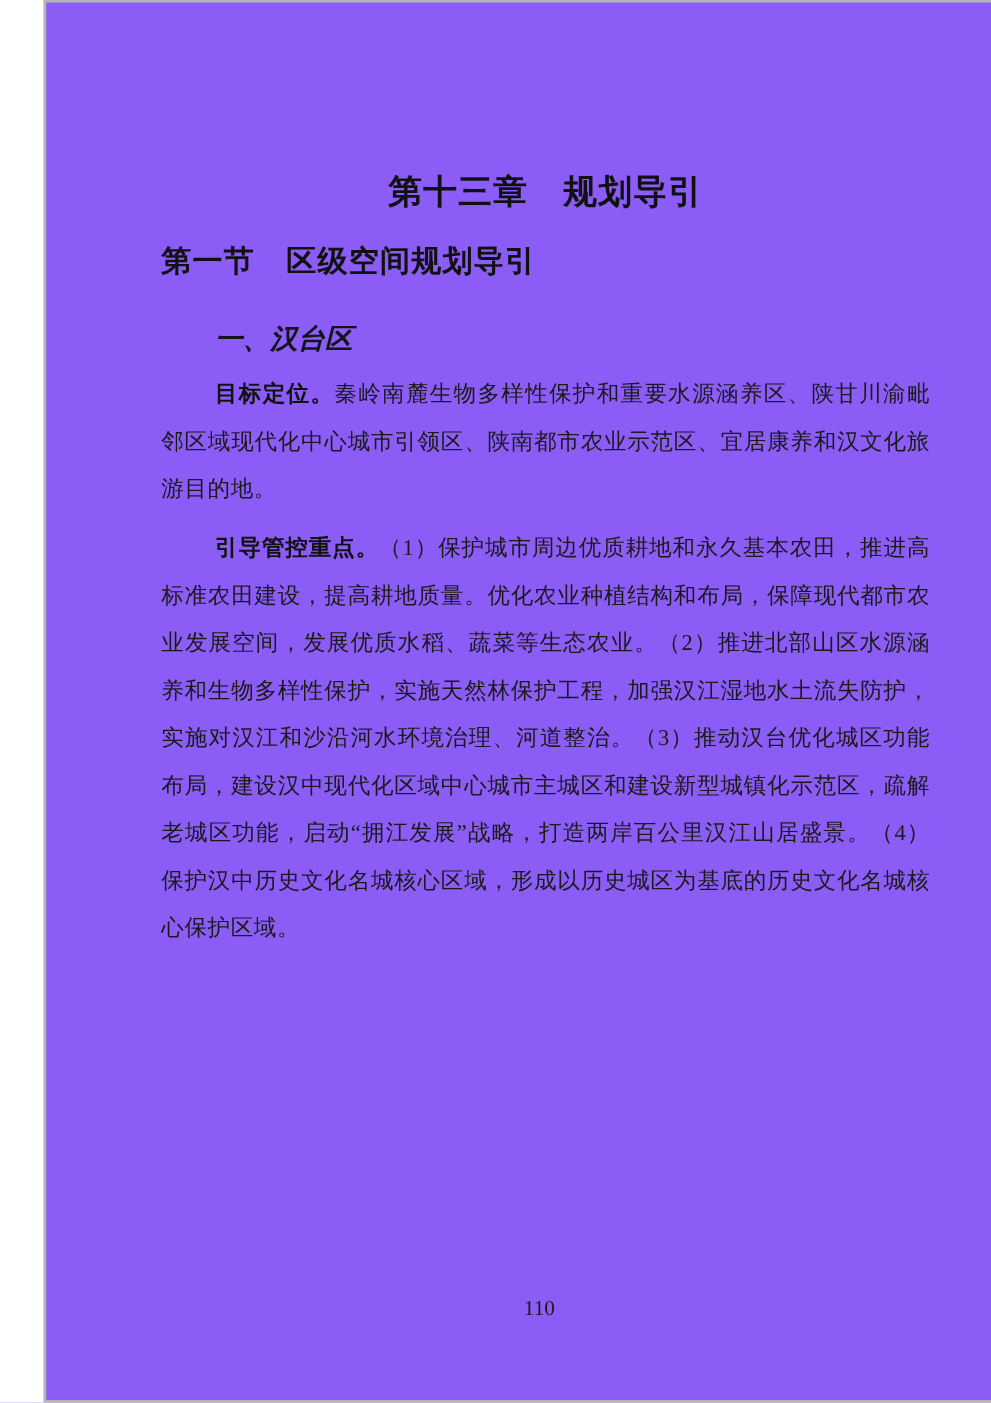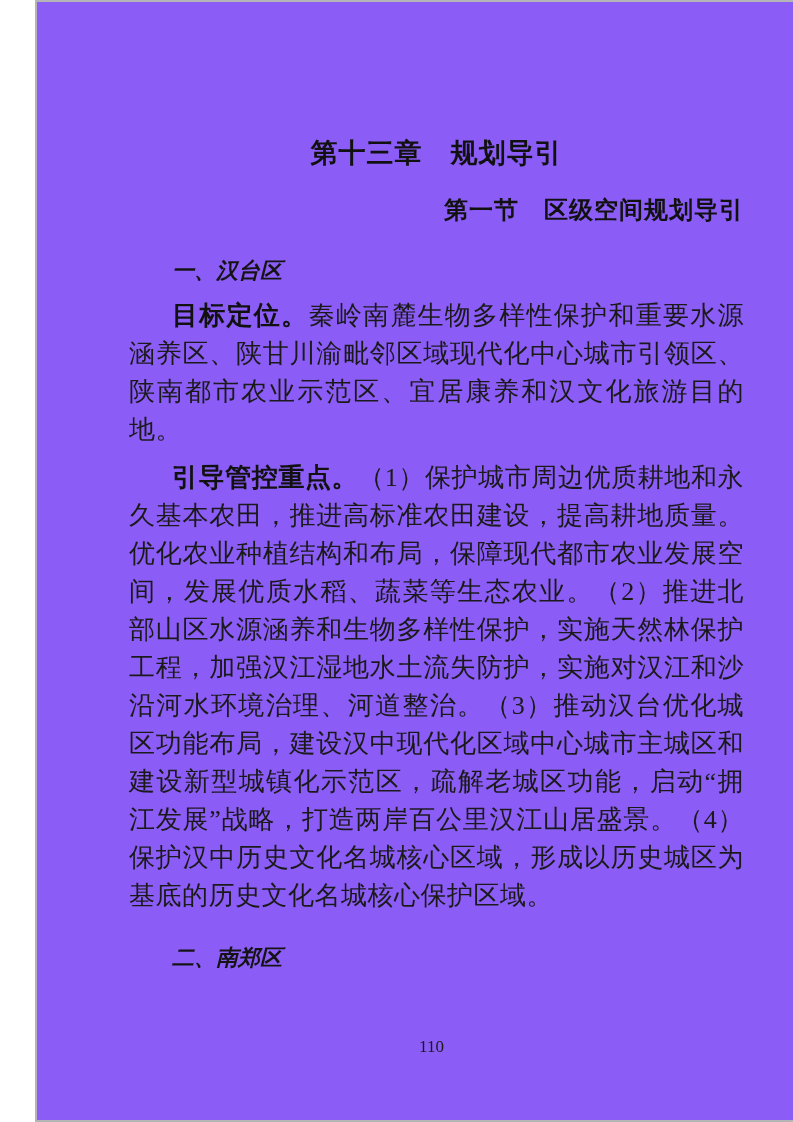--- a/index.html
+++ b/index.html
@@ -27,42 +27,42 @@
     text-align: center;
     font-family: "Liberation Sans", sans-serif;
     font-weight: 700;
     font-size: 27px;
     line-height: 38px;
     letter-spacing: 1px;
     color: #111111;
   }
   .section-title {
     margin-top: 20px;
-    text-align: right;
+    text-align: left;
     font-family: "Liberation Serif", serif;
     font-weight: 700;
     font-size: 24px;
     line-height: 36px;
     letter-spacing: 1px;
     color: #111111;
   }
   .district-heading {
     margin-top: 27px;
     margin-bottom: 6px;
     padding-left: 43px;
     font-family: "Liberation Sans", sans-serif;
     font-weight: 600;
     font-size: 22px;
     line-height: 32px;
     color: #141414;
     font-style: italic;
   }
   .para {
     margin: 9px 0;
-    font-size: 26px;
+    font-size: 18px;
     line-height: 38px;
     text-indent: 43px;
     text-align: justify;
     letter-spacing: 0.5px;
     color: #1a1a1a;
   }
   .para .lead {
     font-family: "Liberation Sans", sans-serif;
     font-weight: 700;
     color: #111111;
@@ -91,21 +91,20 @@
 
     <div>
       <div class="district-heading">一、汉台区</div>
 
       <p class="para"><span class="lead">目标定位。</span><span>秦岭南麓生物多样性保护和重要水源涵养区、陕甘川渝毗邻区域现代化中心城市引领区、陕南都市农业示范区、宜居康养和汉文化旅游目的地。</span></p>
 
       <p class="para"><span class="lead">引导管控重点。</span><span>（1）保护城市周边优质耕地和永久基本农田，推进高标准农田建设，提高耕地质量。优化农业种植结构和布局，保障现代都市农业发展空间，发展优质水稻、蔬菜等生态农业。（2）推进北部山区水源涵养和生物多样性保护，实施天然林保护工程，加强汉江湿地水土流失防护，实施对汉江和沙沿河水环境治理、河道整治。（3）推动汉台优化城区功能布局，建设汉中现代化区域中心城市主城区和建设新型城镇化示范区，疏解老城区功能，启动“拥江发展”战略，打造两岸百公里汉江山居盛景。（4）保护汉中历史文化名城核心区域，形成以历史城区为基底的历史文化名城核心保护区域。</span></p>
     </div>
 
     <div>
-      <div class="district-heading">二、南郑区</div>
 
 
     </div>
 
   </div>
 
   <div class="page-number">110</div>
 </div>
 
 </body></html>

